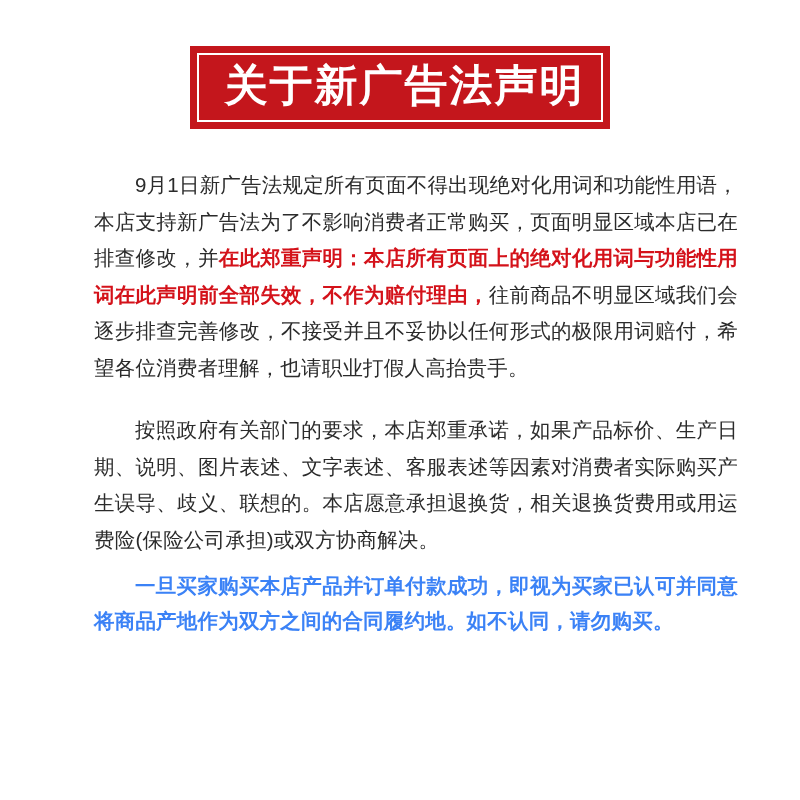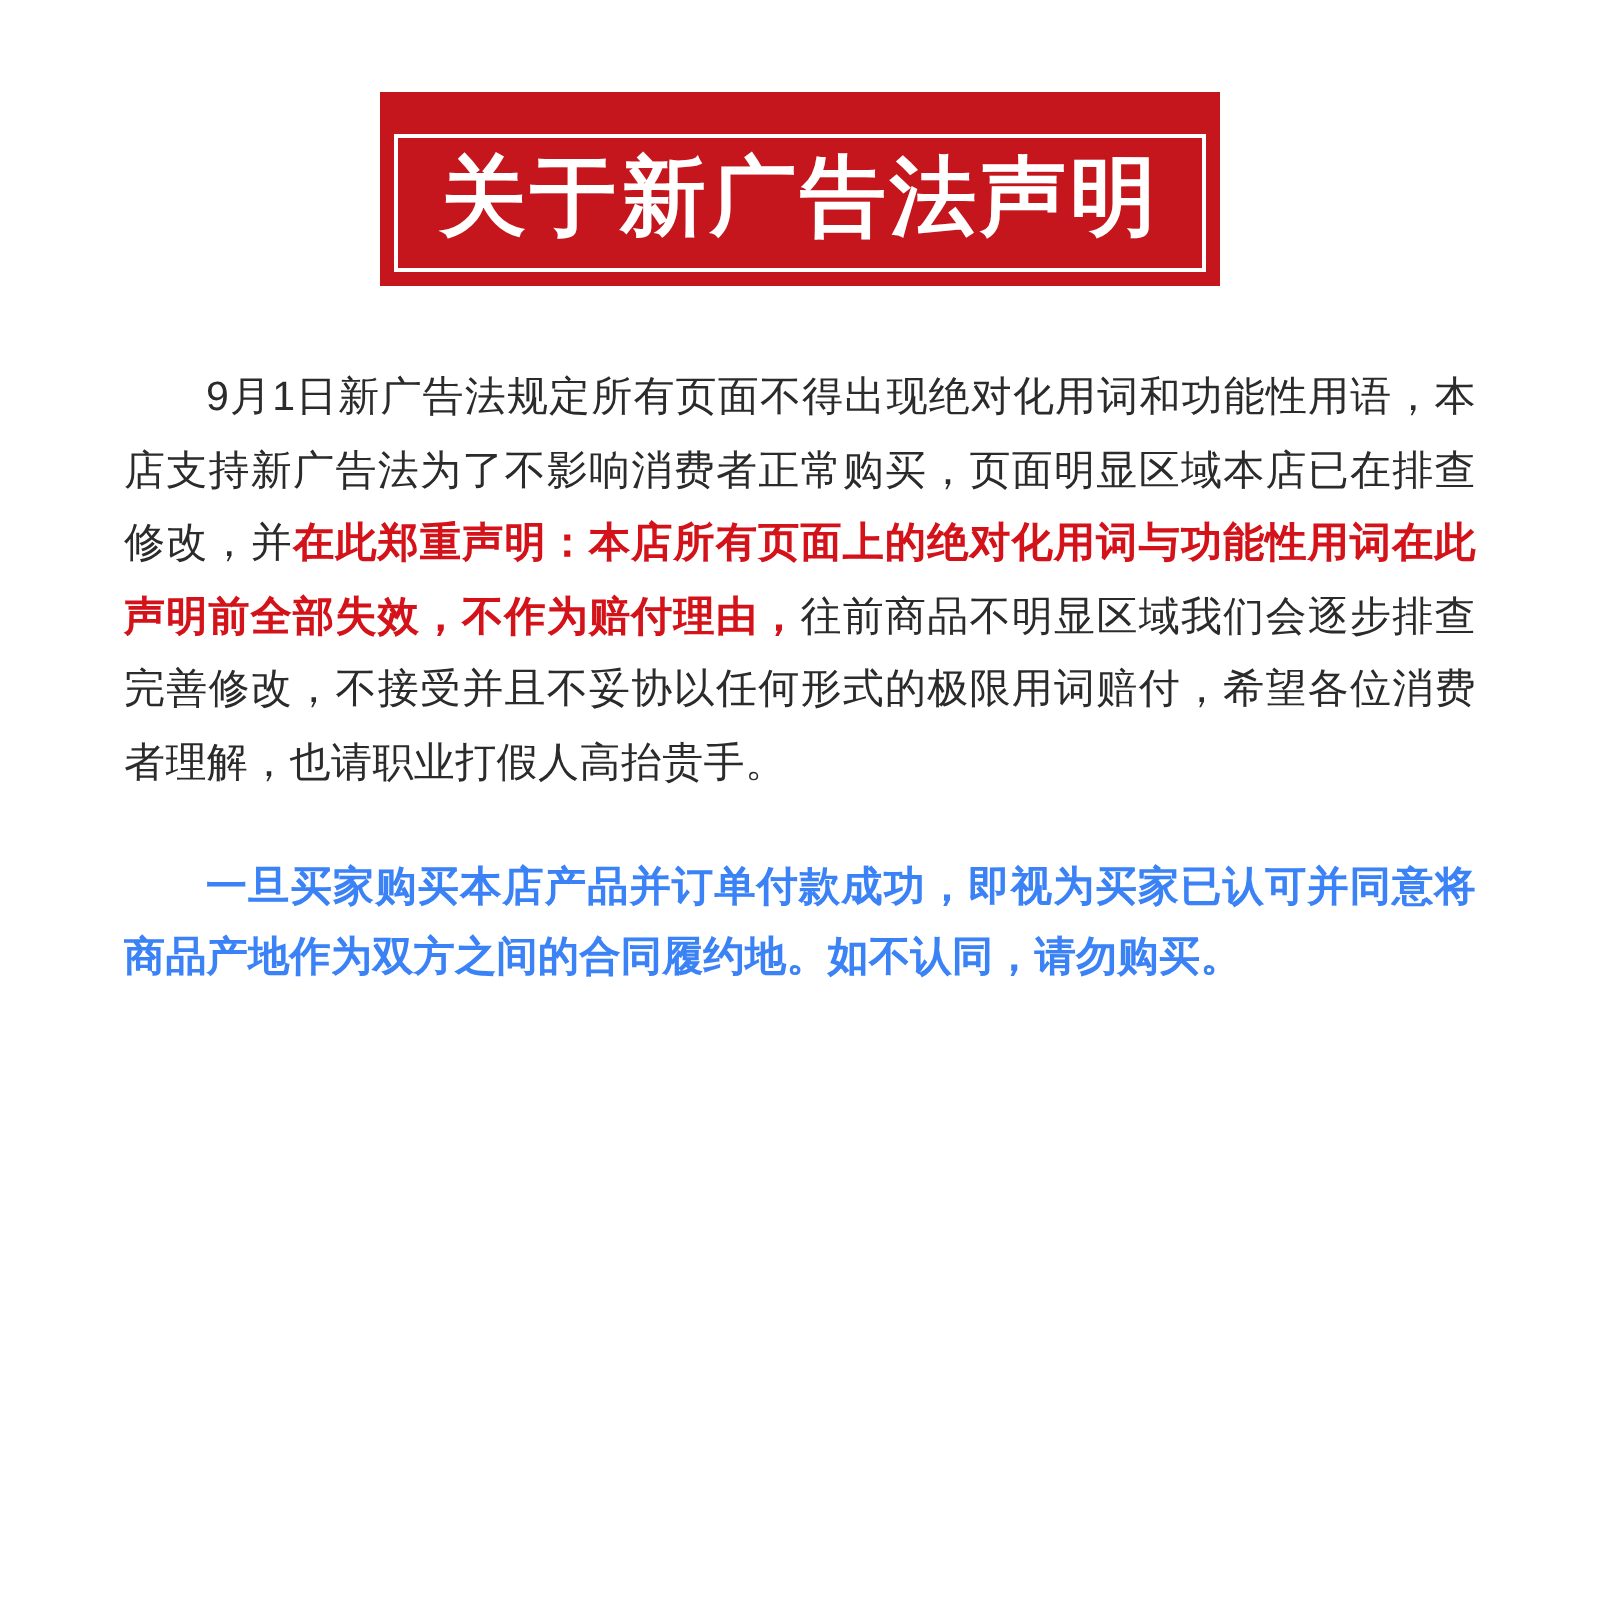--- a/index.html
+++ b/index.html
@@ -24,38 +24,38 @@
   .title-banner {
     width: 420px;
     margin: 0 auto 0 auto;
     border: 4px solid #c4161c;
     background: #c4161c;
     padding: 3px;
     box-sizing: border-box;
   }
   .title-inner {
     border: 2px solid #ffffff;
-    padding: 8px 21px 12px 10px;
-    text-align: right;
-    margin-top: 14px;
+    padding: 8px 1px 12px 10px;
+    text-align: center;
   }
   .title-text {
     color: #ffffff;
     font-size: 43px;
     line-height: 1.05;
     font-weight: bold;
     letter-spacing: 2px;
     white-space: nowrap;
   }
   .body-block {
     margin-top: 38px;
     font-size: 20.5px;
     line-height: 1.78;
     text-align: justify;
     letter-spacing: 0.2px;
+    margin-left: 32px;
   }
   .para {
     margin: 0 0 26px 0;
     text-indent: 2em;
   }
   .para:last-child {
     margin-bottom: 0;
   }
   .para.tight {
     margin-bottom: 0;
@@ -80,18 +80,19 @@
   <div class="title-banner">
     <div class="title-inner">
       <div class="title-text">关于新广告法声明</div>
     </div>
   </div>
 
   <div class="body-block">
 
     <p class="para"><span>9月1日新广告法规定所有页面不得出现绝对化用词和功能性用语，本店支持新广告法为了不影响消费者正常购买，页面明显区域本店已在排查修改，并</span><span class="red">在此郑重声明：本店所有页面上的绝对化用词与功能性用词在此声明前全部失效，不作为赔付理由，</span><span>往前商品不明显区域我们会逐步排查完善修改，不接受并且不妥协以任何形式的极限用词赔付，希望各位消费者理解，也请职业打假人高抬贵手。</span></p>
 
+    <p class="para tight"><span>按照政府有关部门的要求，本店郑重承诺，如果产品标价、生产日期、说明、图片表述、文字表述、客服表述等因素对消费者实际购买产生误导、歧义、联想的。本店愿意承担退换货，相关退换货费用或用运费险(保险公司承担)或双方协商解决。</span></p>
 
     <p class="red-para">一旦买家购买本店产品并订单付款成功，即视为买家已认可并同意将商品产地作为双方之间的合同履约地。如不认同，请勿购买。</p>
 
   </div>
 
 </div>
 
 </body></html>

